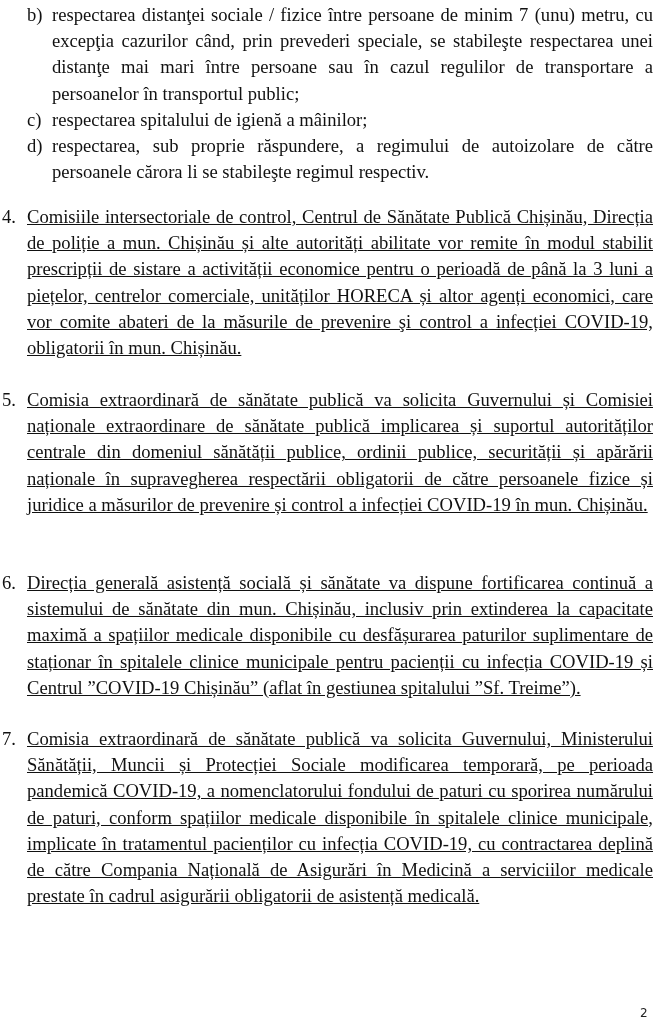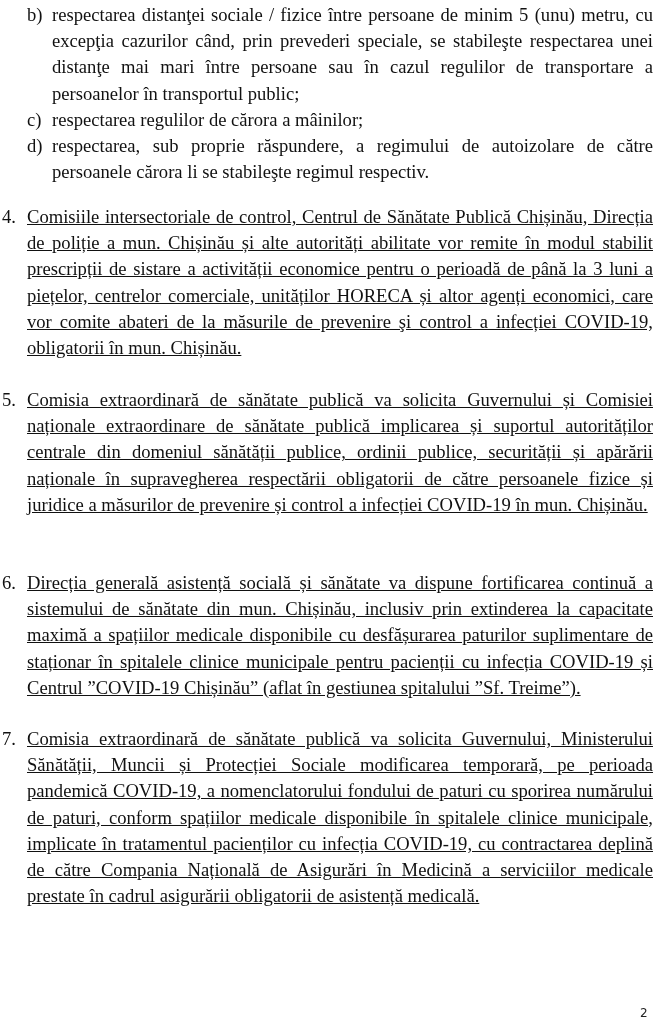--- a/index.html
+++ b/index.html
@@ -30,26 +30,26 @@
     font-size: 12px; color: #222;
   }
 </style>
 </head>
 <body>
 
 <div class="page">
 
   <div class="item sub" style="top:2px;">
     <span class="label">b)</span>
-    <span class="text">respectarea distanţei sociale / fizice între persoane de minim 5 (unu) metru, cu excepţia cazurilor când, prin prevederi speciale, se stabileşte respectarea unei distanţe mai mari între persoane sau în cazul regulilor de transportare a persoanelor în transportul public;</span>
+    <span class="text">respectarea distanţei sociale / fizice între persoane de minim 7 (unu) metru, cu excepţia cazurilor când, prin prevederi speciale, se stabileşte respectarea unei distanţe mai mari între persoane sau în cazul regulilor de transportare a persoanelor în transportul public;</span>
   </div>
 
   <div class="item sub" style="top:107px;">
     <span class="label">c)</span>
-    <span class="text">respectarea regulilor de cărora a mâinilor;</span>
+    <span class="text">respectarea spitalului de igienă a mâinilor;</span>
   </div>
 
   <div class="item sub" style="top:133px;">
     <span class="label">d)</span>
     <span class="text">respectarea, sub proprie răspundere, a regimului de autoizolare de către persoanele cărora li se stabileşte regimul respectiv.</span>
   </div>
 
   <div class="item num" style="top:204px;">
     <span class="label">4.</span>
     <span class="text">Comisiile intersectoriale de control, Centrul de Sănătate Publică Chișinău, Direcția de poliție a mun. Chișinău și alte autorități abilitate vor remite în modul stabilit prescripții de sistare a activității economice pentru o perioadă de până la 3 luni a piețelor, centrelor comerciale, unităților HORECA și altor agenți economici, care vor comite abateri de la măsurile de prevenire şi control a infecției COVID-19, obligatorii în mun. Chișinău.</span>

